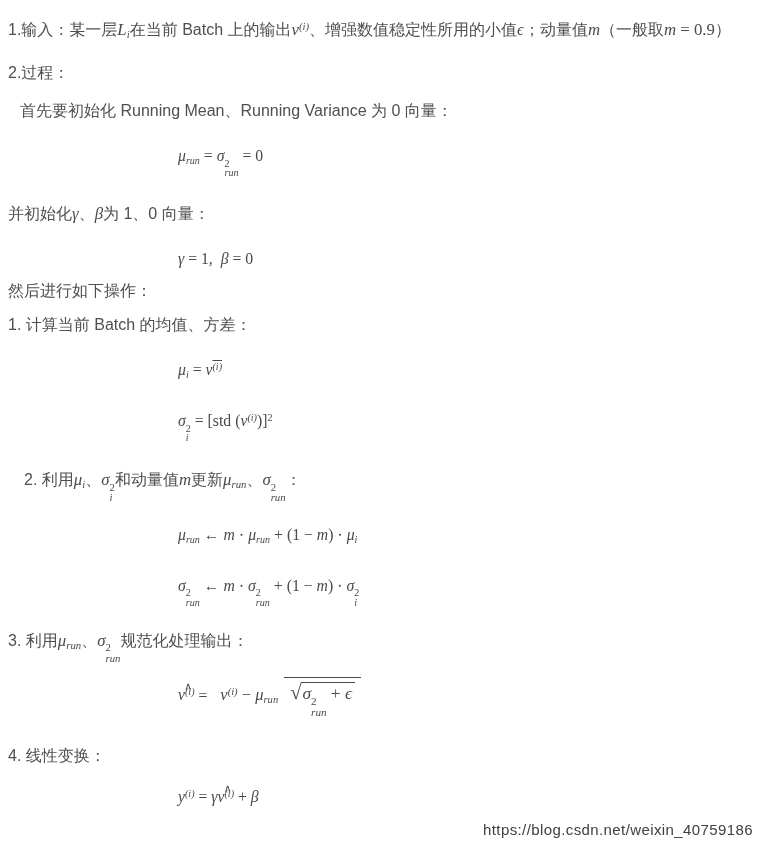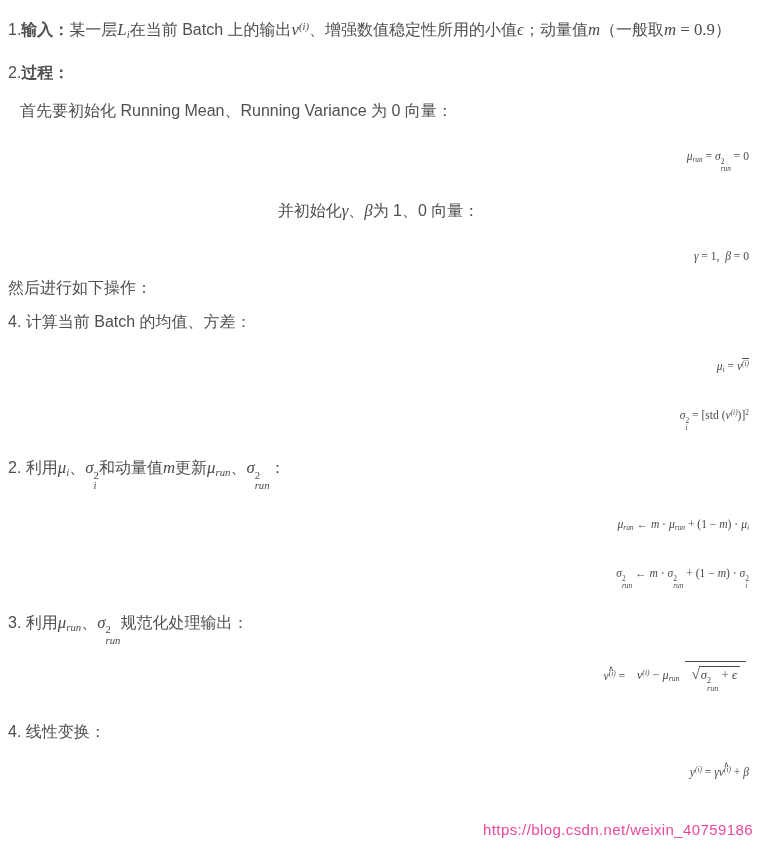--- a/index.html
+++ b/index.html
@@ -5,26 +5,26 @@
   html,body{margin:0;padding:0;}
   body{
     width:759px;height:846px;background:#ffffff;position:relative;overflow:hidden;
     font-family:"Liberation Sans","DejaVu Sans",sans-serif;
     font-size:16px;color:#4f4f4f;
   }
   .doc{padding:13px 10px 0 8px;}
   .line{line-height:26px;}
   .para{margin-left:17px;}
   .step{margin-left:45px;}
-  .b{font-weight:700;}
+  .b{font-weight:400;}
   
   .formula{
-    padding-left:170px;text-align:right;
+    padding-left:170px;text-align:left;
     font-family:"Liberation Serif","DejaVu Serif",serif;
-    font-size:11px;color:#4a4a4a;line-height:30px;
+    font-size:15px;color:#4a4a4a;line-height:30px;
   }
   
   .math{font-family:"Liberation Serif","DejaVu Serif",serif;font-size:1.05em;color:#4a4a4a;}
   .mi{font-style:italic;font-family:"Liberation Serif","DejaVu Serif",serif;}
   .mrm{font-style:normal;font-family:"Liberation Serif","DejaVu Serif",serif;}
   .mg{white-space:nowrap;}
   .msub{font-size:0.64em;font-style:italic;vertical-align:-0.25em;}
   .msup{font-size:0.64em;font-style:italic;vertical-align:0.5em;}
   .msup.bar{text-decoration:overline;}
   .msup.up{font-style:normal;}
@@ -37,54 +37,54 @@
   .fnum{padding:0 6px 3px;line-height:1.2;}
   .fden{border-top:1px solid #4a4a4a;padding:4px 6px 0;line-height:1.2;}
   .msqrt{display:inline-flex;align-items:flex-start;}
   .radical{font-style:normal;font-size:1.25em;line-height:1;margin-right:-1px;}
   .radicand{border-top:1px solid #4a4a4a;padding:1px 3px 0 2px;}
   
   [data-name="list-item-input"]{margin:0 0 13px;}
   [data-name="list-item-process"]{margin:0 0 7px;}
   [data-name="para-init-running"]{margin:12px;}
   [data-name="formula-init-running"]{margin:17px 0 23px;}
-  [data-name="para-init-gamma"]{margin:0;text-align:center;}
+  [data-name="para-init-gamma"]{margin:0;}
   [data-name="formula-gamma-beta"]{margin:17px 0 4px;}
   [data-name="para-then"]{margin:0 0 8px;}
   [data-name="step-mean"]{margin:0;}
   [data-name="formula-mean"]{margin:14px 0 0;}
   [data-name="formula-var"]{margin:14px 0 0;}
-  [data-name="step-update"]{margin:24px 0 0;}
+  [data-name="step-update"]{margin:24px 16px 0;}
   [data-name="formula-mu-update"]{margin:18px 0 0;}
   [data-name="formula-sigma-update"]{margin:16px 0 0;}
   [data-name="step-norm"]{margin:20px 0 0;}
   [data-name="formula-norm"]{margin:14px 0 0;}
   [data-name="step-linear"]{margin:26px 0 0;}
   [data-name="formula-linear"]{margin:10px 0 0;}
   .watermark{
     position:absolute;right:6px;bottom:8px;
-    color:#ec4899;font-size:15px;letter-spacing:0.4px;
+    color:#404040;font-size:15px;letter-spacing:0.4px;
     font-family:"Liberation Sans","DejaVu Sans",sans-serif;
   }
 </style>
 </head>
 <body>
 
 <div class="doc" data-name="article-body">
   <div class="line" data-name="list-item-input"><span class="txt">1.</span><span class="txt b">输入：</span><span class="txt">某一层</span><span class="math mg"><span class="mi">L</span><span class="msub">i</span></span><span class="txt">在当前 Batch 上的输出</span><span class="math mg"><span class="mi">v</span><span class="msup">(i)</span></span><span class="txt">、增强数值稳定性所用的小值</span><span class="math mi">ϵ</span><span class="txt">；动量值</span><span class="math mi">m</span><span class="txt">（一般取</span><span class="math mi">m</span><span class="math mrm"> = 0.9</span><span class="txt">）</span></div>
   <div class="line" data-name="list-item-process"><span class="txt">2.</span><span class="txt b">过程：</span></div>
   <div class="line para" data-name="para-init-running"><span class="txt">首先要初始化 Running Mean、Running Variance 为 0 向量：</span></div>
   <div class="formula" data-name="formula-init-running"><span class="math mg"><span class="mi">μ</span><span class="msub">run</span></span><span class="math mrm"> = </span><span class="math mg"><span class="mi">σ</span><span class="msupsub">
           <span class="ss-sup">2</span>
           <span class="ss-sub">run</span>
         </span></span><span class="math mrm"> = 0</span></div>
   <div class="line para" data-name="para-init-gamma"><span class="txt">并初始化</span><span class="math mi">γ</span><span class="txt">、</span><span class="math mi">β</span><span class="txt">为 1、0 向量：</span></div>
   <div class="formula" data-name="formula-gamma-beta"><span class="math mi">γ</span><span class="math mrm"> = 1,&nbsp; </span><span class="math mi">β</span><span class="math mrm"> = 0</span></div>
   <div class="line para" data-name="para-then"><span class="txt">然后进行如下操作：</span></div>
-  <div class="line step" data-name="step-mean"><span class="txt">4. 计算当前 Batch 的均值、方差：</span></div>
+  <div class="line step" data-name="step-mean"><span class="txt">1. 计算当前 Batch 的均值、方差：</span></div>
   <div class="formula" data-name="formula-mean"><span class="math mg"><span class="mi">μ</span><span class="msub">i</span></span><span class="math mrm"> = </span><span class="math mg"><span class="mi">v</span><span class="msup bar">(i)</span></span></div>
   <div class="formula" data-name="formula-var"><span class="math mg"><span class="mi">σ</span><span class="msupsub">
           <span class="ss-sup">2</span>
           <span class="ss-sub">i</span>
         </span></span><span class="math mrm"> = [std (</span><span class="math mg"><span class="mi">v</span><span class="msup">(i)</span></span><span class="math mg"><span class="mrm">)]</span><span class="msup up">2</span></span></div>
   <div class="line step" data-name="step-update"><span class="txt">2. 利用</span><span class="math mg"><span class="mi">μ</span><span class="msub">i</span></span><span class="txt">、</span><span class="math mg"><span class="mi">σ</span><span class="msupsub">
           <span class="ss-sup">2</span>
           <span class="ss-sub">i</span>
         </span></span><span class="txt">和动量值</span><span class="math mi">m</span><span class="txt">更新</span><span class="math mg"><span class="mi">μ</span><span class="msub">run</span></span><span class="txt">、</span><span class="math mg"><span class="mi">σ</span><span class="msupsub">
           <span class="ss-sup">2</span>

